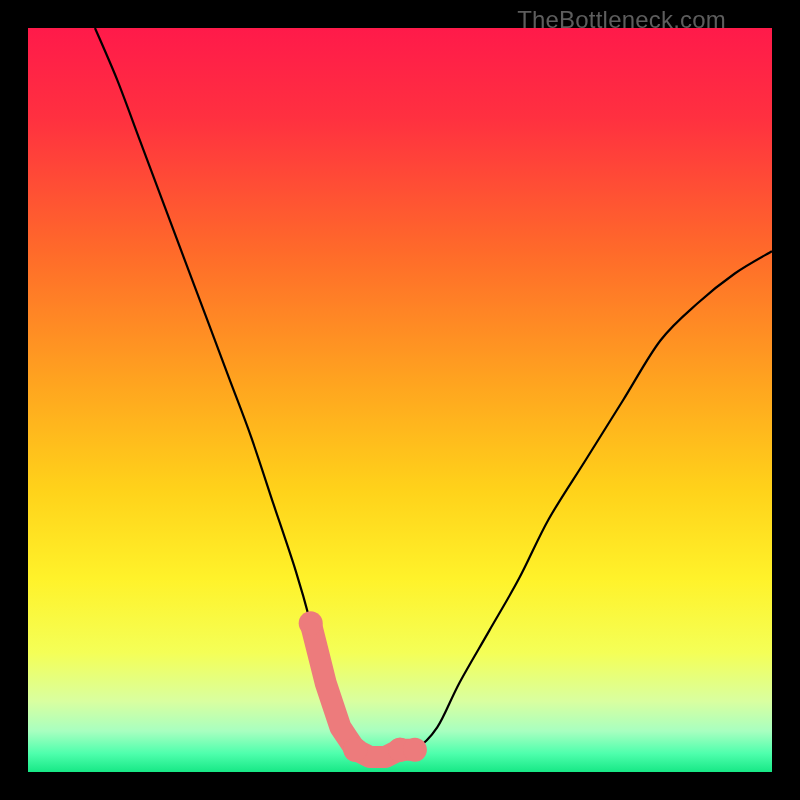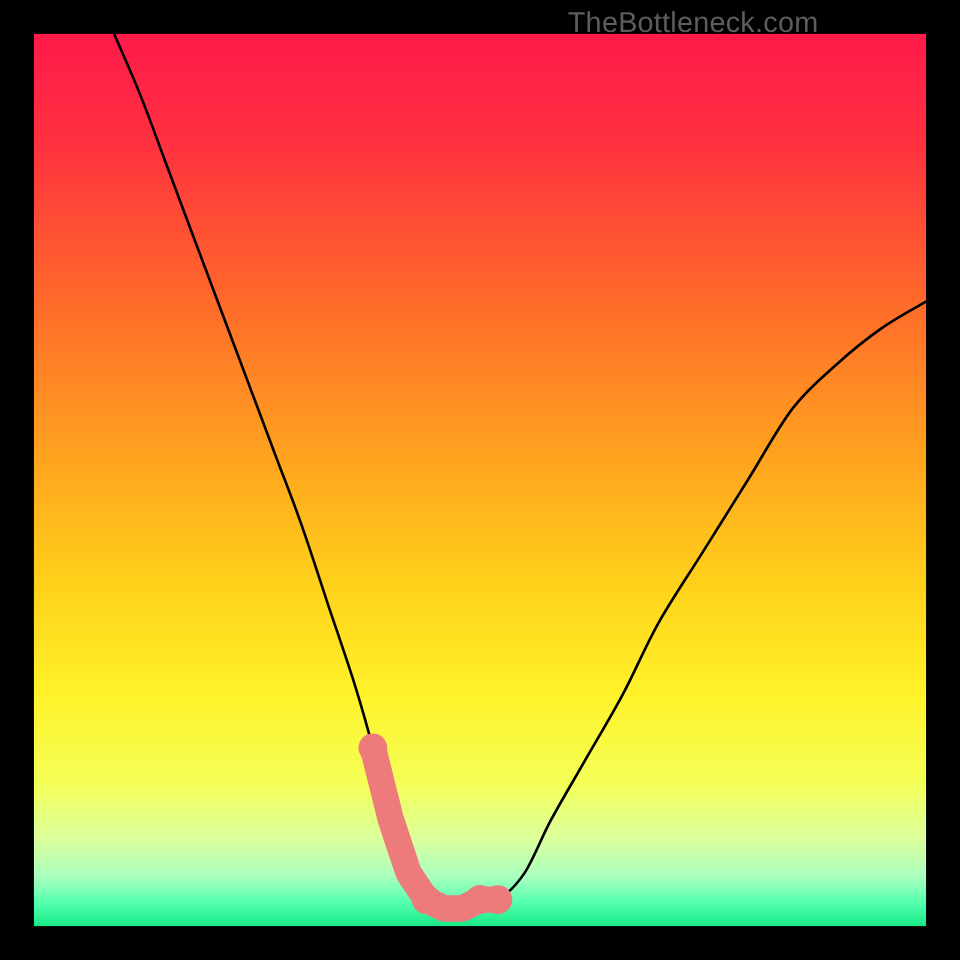--- a/index.html
+++ b/index.html
@@ -9,20 +9,21 @@
     height: 800px;
     overflow: hidden;
     background: #000;
     font-family: Arial, Helvetica, sans-serif;
   }
   .outer {
     position: relative;
     width: 700px;
     height: 800px;
     background: #000;
+    padding-left: 44px;
   }
   .plot-area {
     position: absolute;
     left: 28px;
     top: 28px;
     width: 744px;
     height: 744px;
     overflow: hidden;
   }
   .gradient-bg {

